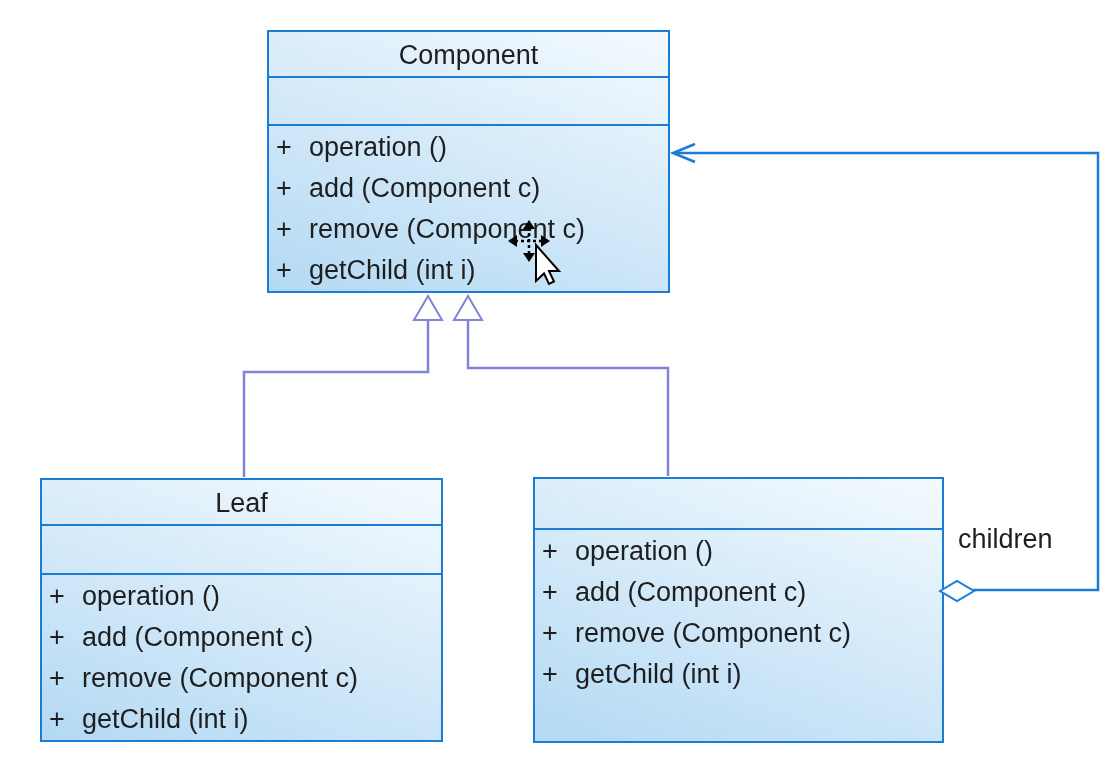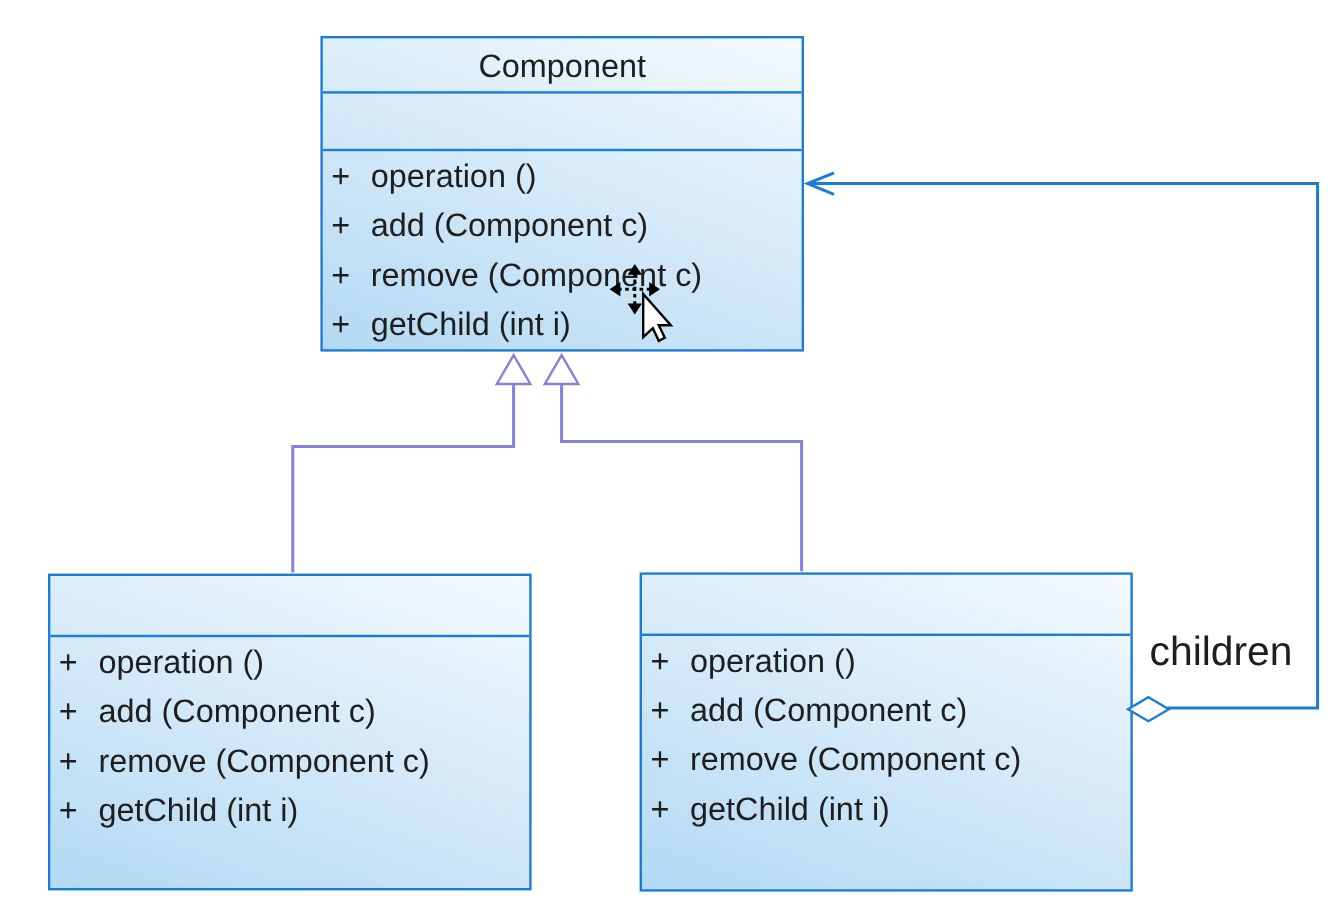--- a/index.html
+++ b/index.html
@@ -54,21 +54,21 @@
     display:flex;
     white-space:nowrap;
   }
   .method-row .vis{width:33px;flex:0 0 33px;}
   #class-component{left:267px;top:30px;width:403px;height:263px;}
   #class-leaf{left:40px;top:478px;width:403px;height:264px;}
   #class-composite{left:533px;top:477px;width:411px;height:266px;}
   .edge-label{
     position:absolute;
     left:958px;top:524px;
-    font-size:34px;
+    font-size:27px;
     z-index:2;
     white-space:nowrap;
   }
   svg.overlay{
     position:absolute;left:0;top:0;
     z-index:3;
     pointer-events:none;
   }
   .gen-line{stroke:var(--generalization-line);stroke-width:2.5;fill:none;}
   .gen-tri{stroke:var(--generalization-line);stroke-width:2;fill:#ffffff;}
@@ -100,20 +100,21 @@
         <span class="sig">remove (Component c)</span>
       </div>
       <div class="method-row">
         <span class="vis">+</span>
         <span class="sig">getChild (int i)</span>
       </div>
     </div>
   </div>
 
   <div class="uml-class" id="class-leaf">
+    <div class="uml-title">Leaf</div>
     <div class="uml-attrs"></div>
     <div class="uml-methods">
       <div class="method-row">
         <span class="vis">+</span>
         <span class="sig">operation ()</span>
       </div>
       <div class="method-row">
         <span class="vis">+</span>
         <span class="sig">add (Component c)</span>
       </div>

